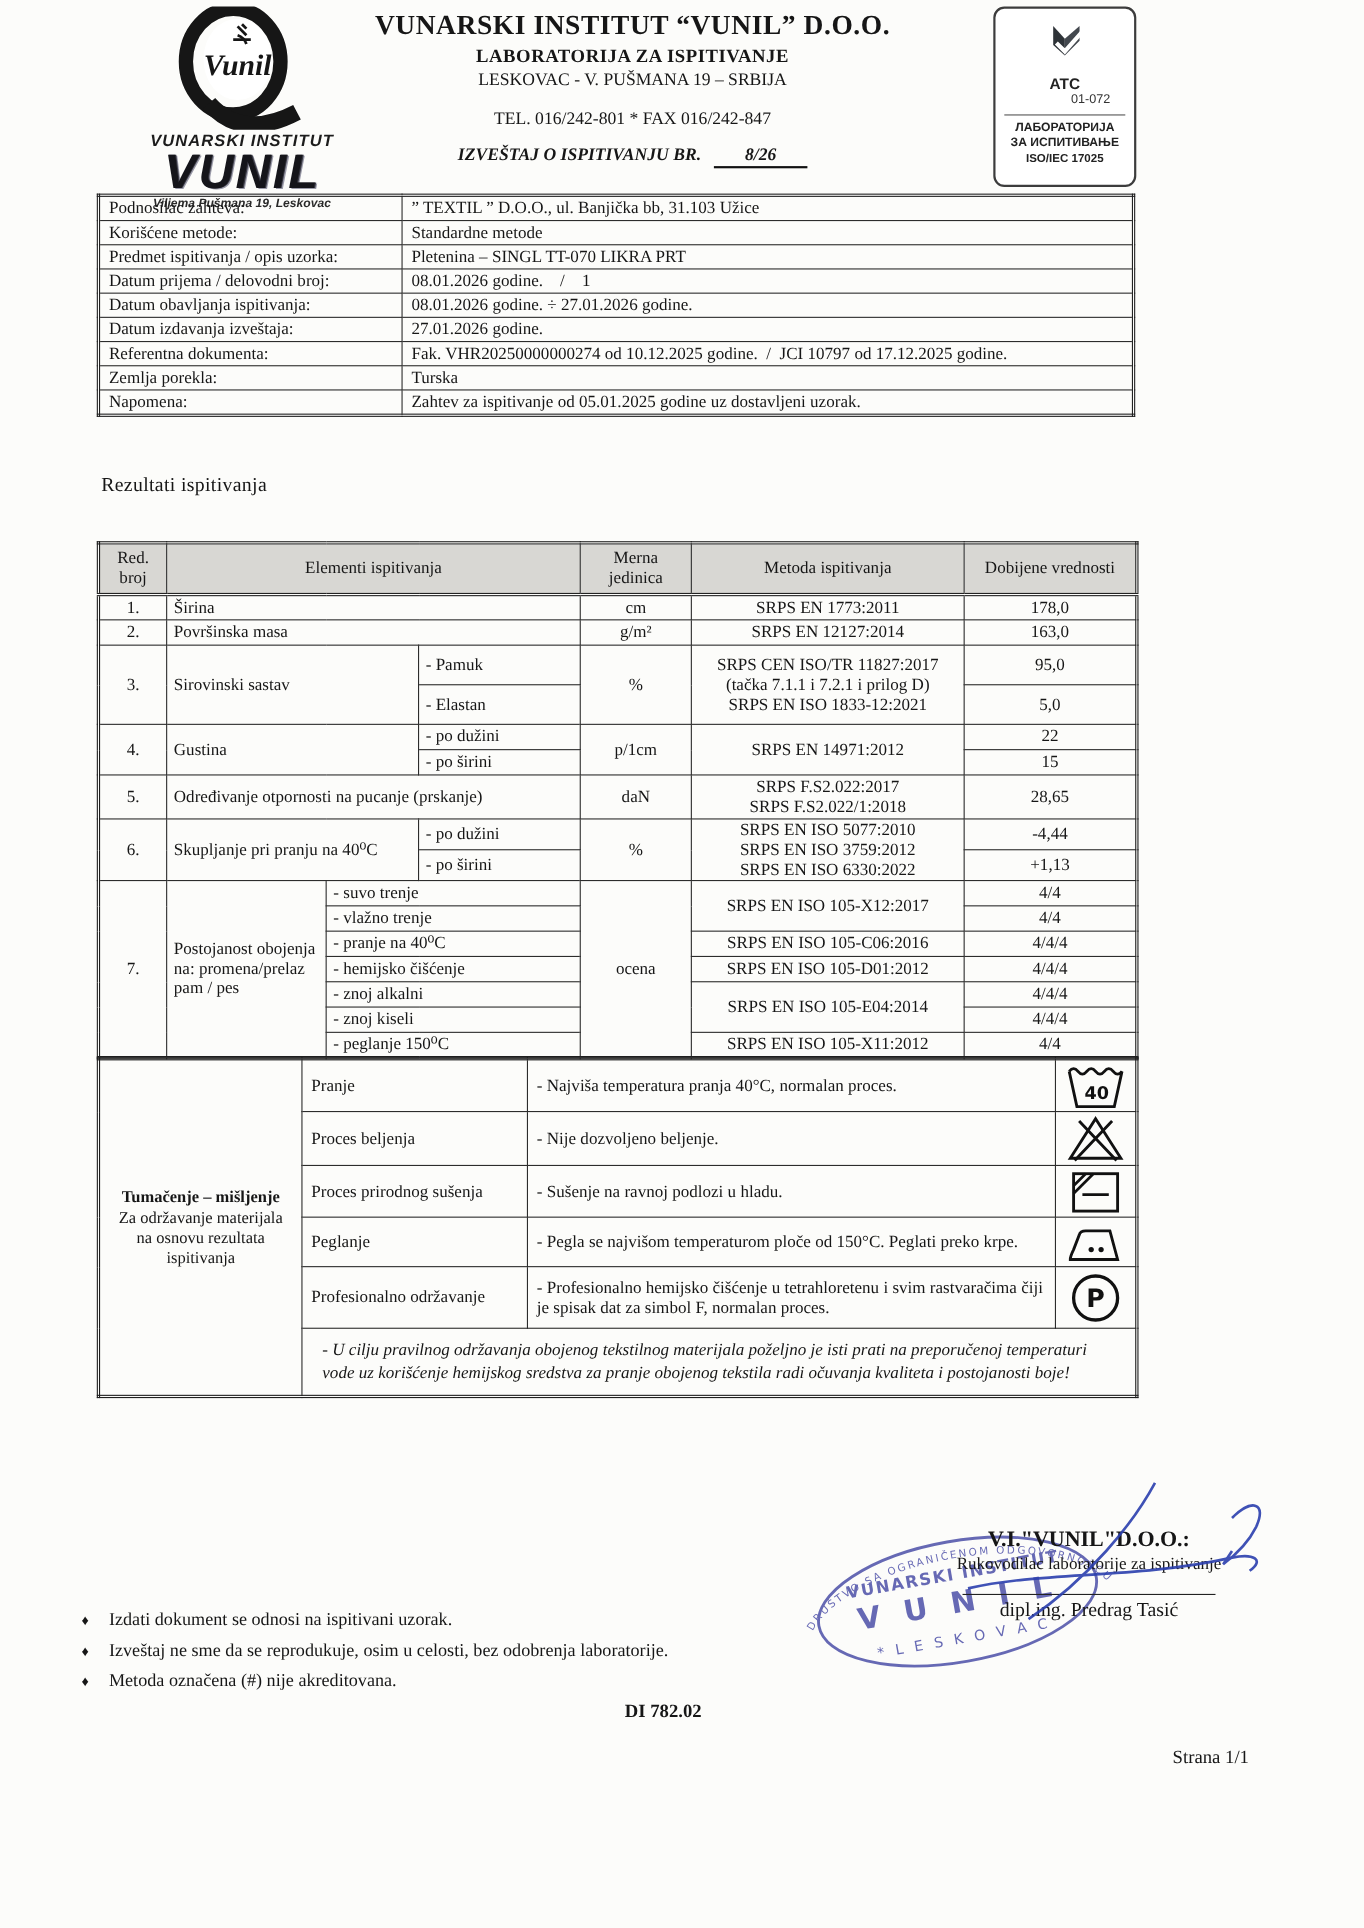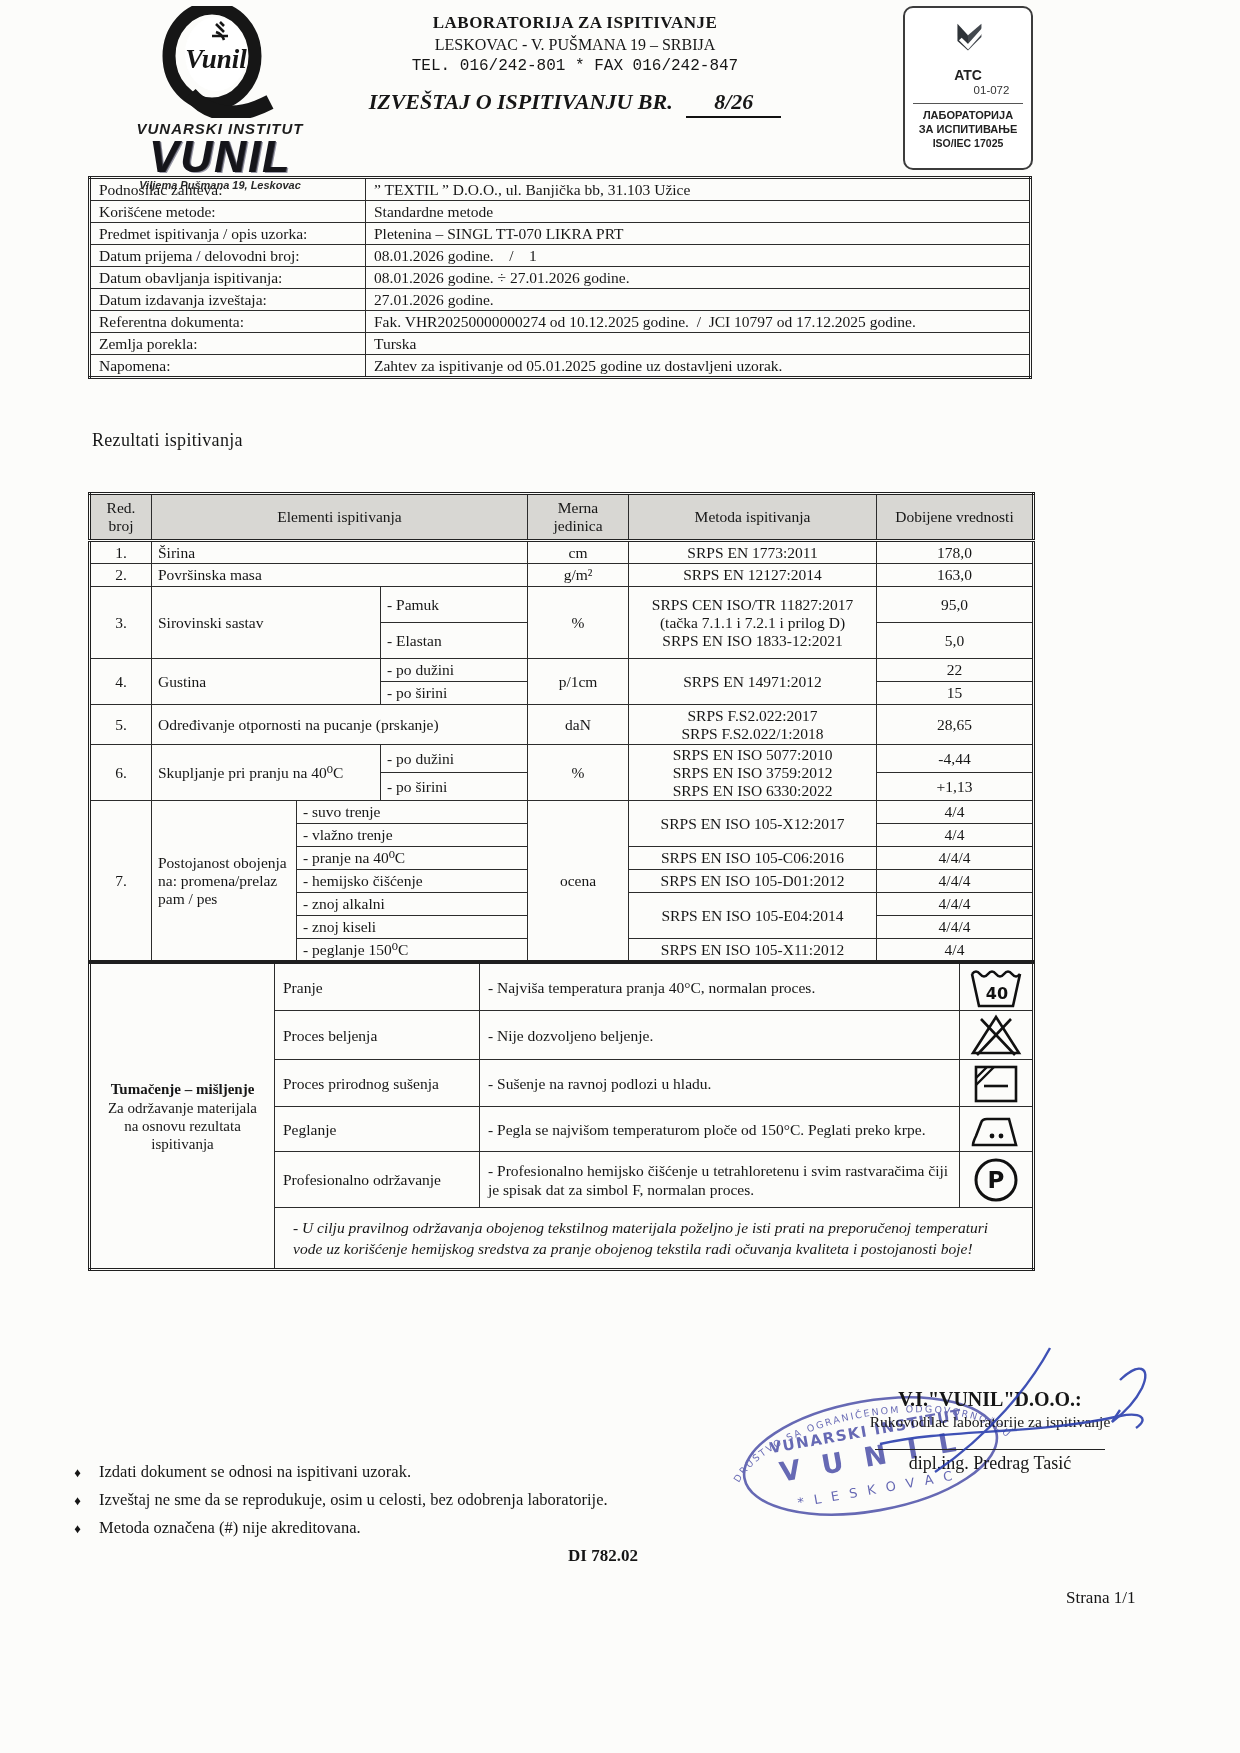--- a/index.html
+++ b/index.html
@@ -15,22 +15,22 @@
   .logo-brand{font-family:"Liberation Sans","DejaVu Sans",sans-serif;font-weight:bold;font-style:italic;
         font-size:44px;line-height:40px;color:#15151a;letter-spacing:2px;
         text-shadow:1px 0 0 #3a3a44, 2px 1px 0 #9a9aa8;}
   .logo-address{font-family:"Liberation Sans","DejaVu Sans",sans-serif;font-weight:bold;font-style:italic;
         font-size:11px;color:#2a2a2a;margin-top:2px;}
 
   .head-center{left:330px;top:10px;width:490px;text-align:center;}
   .hc-title{font-size:25px;font-weight:bold;letter-spacing:.5px;}
   .hc-lab{font-size:17px;font-weight:bold;margin-top:3px;letter-spacing:.5px;}
   .hc-addr{font-size:16px;margin-top:3px;}
-  .hc-tel{font-size:16px;margin-top:3px;font-family:Liberation Mono, monospace;}
-  .hc-report{margin-top:14px;font-size:22px;font-weight:bold;font-style:italic;}
+  .hc-tel{font-size:16px;margin-top:18px;}
+  .hc-report{margin-top:14px;font-size:16px;font-weight:bold;font-style:italic;}
   .hc-report .num{display:inline-block;border-bottom:2px solid #111;padding:0 28px 1px 28px;margin-left:8px;}
 
   .atc-badge{left:903px;top:6px;width:126px;height:160px;border:2px solid #3c3c3c;border-radius:10px;
         background:#fff;text-align:center;font-family:Liberation Sans, sans-serif;}
   .atc-name{font-size:14px;font-weight:bold;color:#222;margin-top:1px;}
   .atc-code{font-size:11.5px;color:#333;margin-top:1px;margin-left:47px;}
   .atc-sep{border-top:1.5px solid #555;margin:7px 8px 4px 8px;}
   .atc-cyr{font-size:11px;font-weight:bold;color:#222;line-height:14px;}
   .atc-iso{font-size:10.5px;font-weight:bold;color:#222;margin-top:1px;}
 
@@ -93,20 +93,21 @@
         </g>
         <text x="96" y="62" text-anchor="middle" font-family="Liberation Serif,serif" font-style="italic" font-weight="bold" font-size="27" fill="#161616">Vunil</text>
       </svg>
     </div>
     <div class="logo-institute">VUNARSKI INSTITUT</div>
     <div class="logo-brand">VUNIL</div>
     <div class="logo-address">Viljema Pušmana 19, Leskovac</div>
   </div>
 
   <div class="abs head-center">
+    <div class="hc-title">VUNARSKI INSTITUT “VUNIL” D.O.O.</div>
     <div class="hc-lab">LABORATORIJA ZA ISPITIVANJE</div>
     <div class="hc-addr">LESKOVAC - V. PUŠMANA 19 – SRBIJA</div>
     <div class="hc-tel">TEL. 016/242-801 * FAX  016/242-847</div>
     <div class="hc-report">
       <span>IZVEŠTAJ O ISPITIVANJU BR.</span>
       <span class="num">8/26</span>
     </div>
   </div>
 
   <div class="abs atc-badge">

